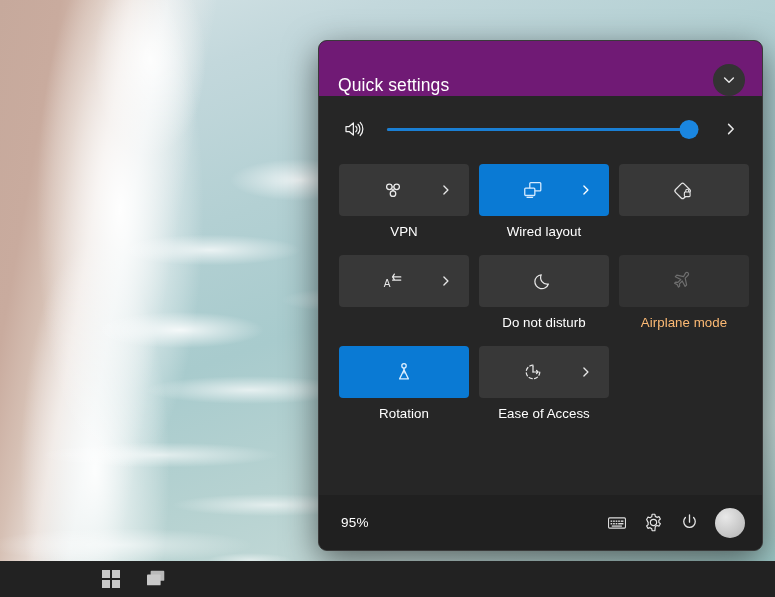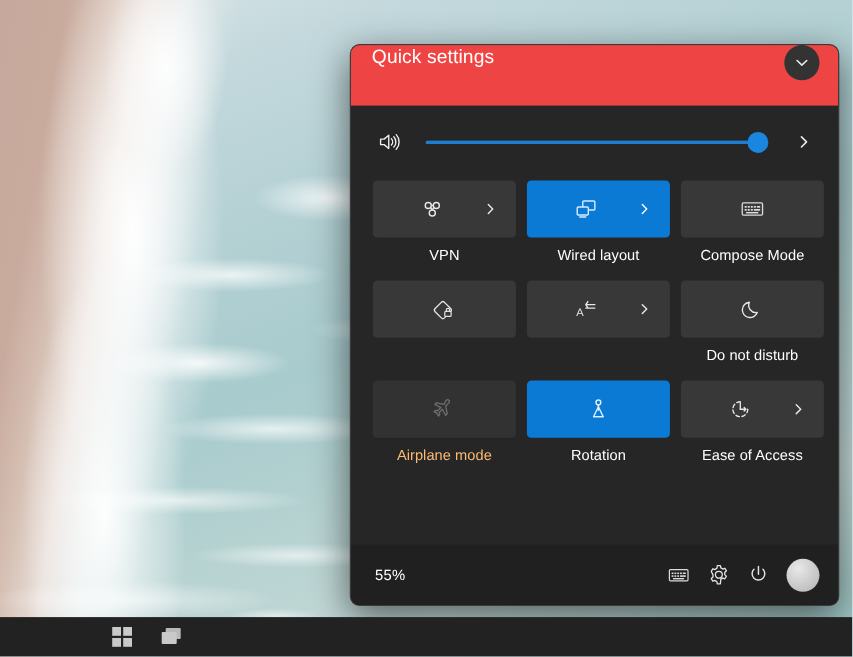--- a/index.html
+++ b/index.html
@@ -75,23 +75,23 @@
     border-radius: 9px;
     box-shadow: 0 10px 34px rgba(0,0,0,.55);
     box-sizing: border-box;
     overflow: hidden;
     color: #ffffff;
   }
 
   .fly-header {
     height: 55px;
     display: flex;
-    align-items: flex-start;
+    align-items: flex-end;
     padding: 0 17px 0 19px;
-    background: #ef4444;
+    background: #701a75;
   }
   .fly-title {
     font-size: 17.5px;
     font-weight: 400;
     letter-spacing: .1px;
     color: #ffffff;
     flex: 1;
   }
   .chev-btn {
     width: 32px; height: 32px;
@@ -309,42 +309,20 @@
           </span>
           <span class="tile-arrow">
             <svg width="14" height="14" viewBox="0 0 16 16">
               <path d="M5.6 3.4 10.2 8l-4.6 4.6" fill="none" stroke="#ffffff" stroke-width="1.5" stroke-linecap="round" stroke-linejoin="round"></path>
             </svg>
           </span>
         </div>
         <div class="tile-label">Wired layout</div>
       </div>
 
-      <div class="tile-cell">
-        <div class="tile">
-          <span class="tile-ico">
-            <svg width="24" height="20" viewBox="0 0 26 20">
-              <rect x="3" y="4" width="20" height="12" rx="1.2" fill="none" stroke="#dcdcdc" stroke-width="1.3"></rect>
-              <g fill="#dcdcdc">
-                <rect x="5.4" y="7" width="2" height="1.7"></rect>
-                  <rect x="8.4" y="7" width="2" height="1.7"></rect>
-                <rect x="11.4" y="7" width="2" height="1.7"></rect>
-                  <rect x="14.4" y="7" width="2" height="1.7"></rect>
-                <rect x="17.4" y="7" width="3.2" height="1.7"></rect>
-                <rect x="5.4" y="10" width="2" height="1.7"></rect>
-                  <rect x="8.4" y="10" width="2" height="1.7"></rect>
-                <rect x="11.4" y="10" width="2" height="1.7"></rect>
-                  <rect x="14.4" y="10" width="6.2" height="1.7"></rect>
-                <rect x="6.8" y="12.9" width="12" height="1.5"></rect>
-              </g>
-            </svg>
-          </span>
-        </div>
-        <div class="tile-label">Compose Mode</div>
-      </div>
 
       <div class="tile-cell">
         <div class="tile">
           <span class="tile-ico">
             <svg width="24" height="24" viewBox="0 0 26 26">
               <rect x="5" y="7.5" width="13" height="13" rx="2.2" transform="rotate(-45 11.5 14)" fill="none" stroke="#e4e4e4" stroke-width="1.35"></rect>
               <rect x="13.4" y="15.2" width="6.2" height="5" rx="1" fill="#383838" stroke="#e4e4e4" stroke-width="1.2"></rect>
               <path d="M14.9 15.2v-1.4a1.6 1.6 0 0 1 3.2 0v1.4" fill="none" stroke="#e4e4e4" stroke-width="1.2"></path>
             </svg>
           </span>
@@ -416,21 +394,21 @@
               <path d="M5.6 3.4 10.2 8l-4.6 4.6" fill="none" stroke="#e6e6e6" stroke-width="1.5" stroke-linecap="round" stroke-linejoin="round"></path>
             </svg>
           </span>
         </div>
         <div class="tile-label">Ease of Access</div>
       </div>
 
     </div>
 
     <div class="fly-footer">
-      <div class="battery-pct">55%</div>
+      <div class="battery-pct">95%</div>
 
       <div class="foot-btn">
         <svg width="22" height="18" viewBox="0 0 26 20">
           <rect x="3" y="4" width="20" height="12" rx="1.2" fill="none" stroke="#dcdcdc" stroke-width="1.3"></rect>
           <g fill="#dcdcdc">
             <rect x="5.4" y="7" width="2" height="1.7"></rect>
               <rect x="8.4" y="7" width="2" height="1.7"></rect>
             <rect x="11.4" y="7" width="2" height="1.7"></rect>
               <rect x="14.4" y="7" width="2" height="1.7"></rect>
             <rect x="17.4" y="7" width="3.2" height="1.7"></rect>

